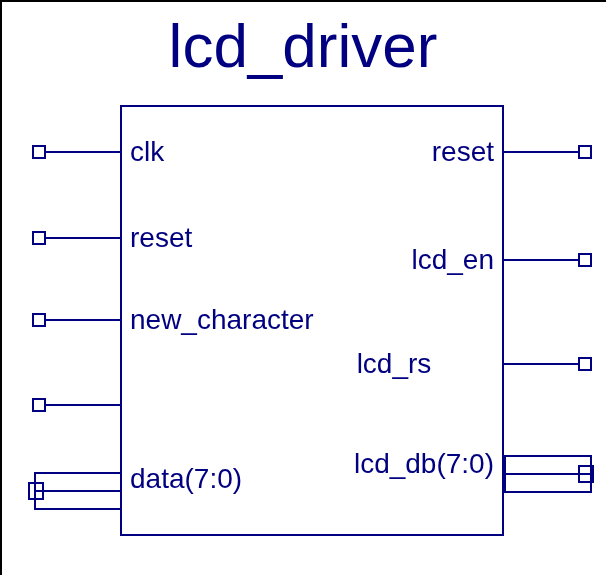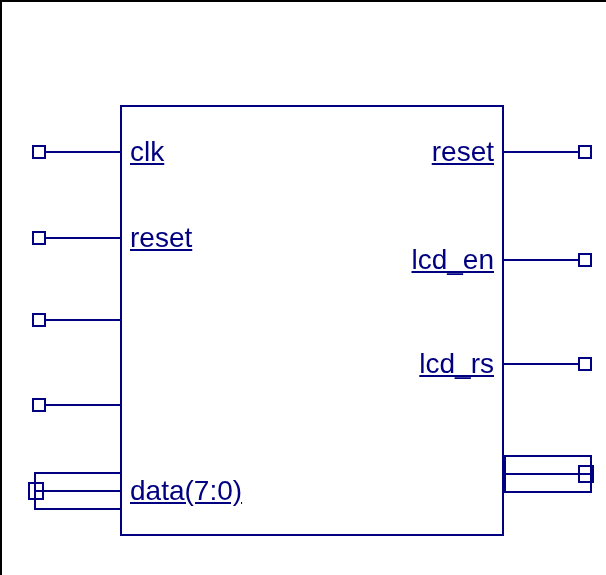--- a/index.html
+++ b/index.html
@@ -90,68 +90,70 @@
     box-sizing: border-box;
     background: transparent;
   }
 
   .port-label {
     position: absolute;
     color: #000080;
     font-size: 28px;
     line-height: 30px;
     white-space: nowrap;
-    text-decoration: underline;
   }
   .port-label.left {
     text-align: left;
   }
   .port-label.right {
     text-align: right;
   }
 </style>
 </head>
 <body>
 
 <div id="canvas">
 
   <div id="frame-top"></div>
   <div id="frame-left"></div>
 
+  <div id="title">lcd_driver</div>
 
   <div id="symbol-body"></div>
 
   <div class="pin-box" style="left:32px; top:145px;"></div>
   <div class="wire" style="left:46px; top:151px; width:76px;"></div>
   <div class="port-label left" style="left:130px; top:137px;">clk</div>
 
   <div class="pin-box" style="left:32px; top:231px;"></div>
   <div class="wire" style="left:46px; top:237px; width:76px;"></div>
   <div class="port-label left" style="left:130px; top:223px;text-align:right;">reset</div>
 
   <div class="pin-box" style="left:32px; top:313px;"></div>
   <div class="wire" style="left:46px; top:319px; width:76px;"></div>
+  <div class="port-label left" style="left:130px; top:305px;">new_character</div>
 
   <div class="pin-box" style="left:32px; top:398px;"></div>
   <div class="wire" style="left:46px; top:404px; width:76px;"></div>
 
   <div class="bus-rect" style="left:34px; top:472px; width:88px; height:38px;"></div>
   <div class="bus-cap" style="left:28px; top:482px;"></div>
   <div class="bus-mid" style="left:36px; top:490px; width:86px;"></div>
-  <div class="port-label left" style="left:130px; top:476px;">data(7:0)</div>
+  <div class="port-label left" style="left:130px; top:464px;">data(7:0)</div>
 
   <div class="wire" style="left:504px; top:151px; width:76px;"></div>
   <div class="pin-box" style="left:578px; top:145px;"></div>
   <div class="port-label right" style="left:294px; top:137px; width:200px;">reset</div>
 
   <div class="wire" style="left:504px; top:259px; width:76px;"></div>
   <div class="pin-box" style="left:578px; top:253px;"></div>
   <div class="port-label right" style="left:294px; top:245px; width:200px;">lcd_en</div>
 
   <div class="wire" style="left:504px; top:363px; width:76px;"></div>
   <div class="pin-box" style="left:578px; top:357px;"></div>
-  <div class="port-label right" style="left:294px; top:349px; width:200px;">lcd_rs</div>
+  <div class="port-label right" style="left:294px; top:349px; width:200px;text-align:center;">lcd_rs</div>
 
   <div class="bus-rect" style="left:504px; top:455px; width:88px; height:38px;"></div>
   <div class="bus-cap" style="left:578px; top:465px;"></div>
   <div class="bus-mid" style="left:504px; top:473px; width:86px;"></div>
+  <div class="port-label right" style="left:274px; top:449px; width:220px;">lcd_db(7:0)</div>
 
 </div>
 
 </body></html>

